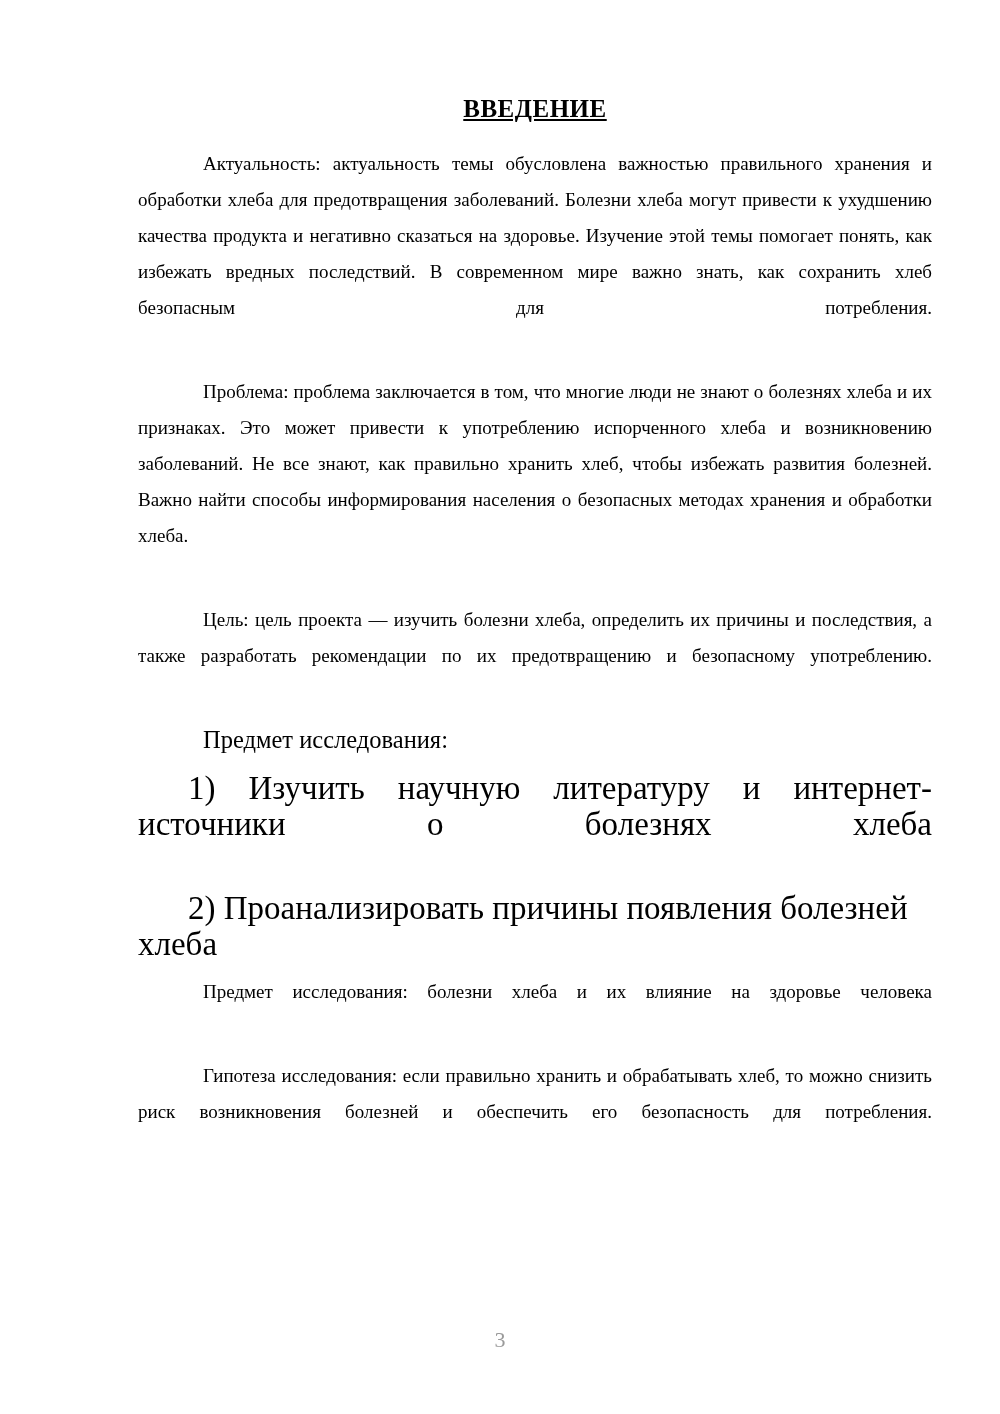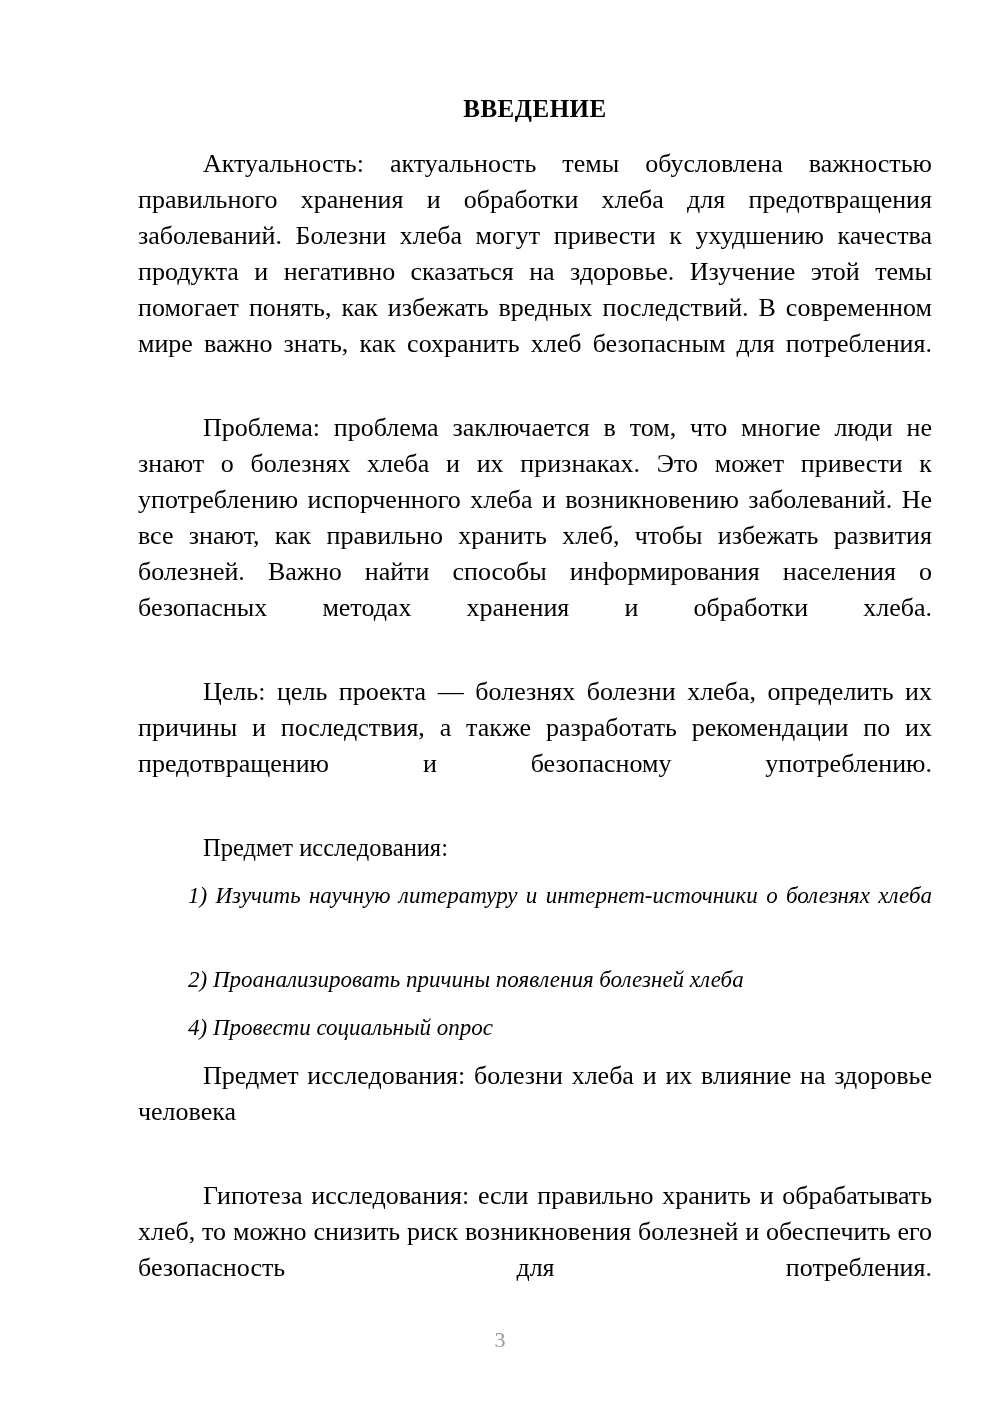--- a/index.html
+++ b/index.html
@@ -33,28 +33,29 @@
   }
 
   .doc-heading {
     font-size: 25px;
     font-weight: bold;
     text-align: center;
     letter-spacing: 0.5px;
     margin: 0;
     padding-top: 92px;
     line-height: 34px;
+    text-decoration: underline;
   }
 
   .body-block {
     margin-top: 20px;
   }
 
   p.para {
-    font-size: 26px;
+    font-size: 19px;
     line-height: 36px;
     text-align: justify;
     text-justify: inter-word;
     text-indent: 65px;
     margin: 0 0 12px 0;
     hyphens: none;
     word-spacing: 0px;
   }
 
   
@@ -68,27 +69,26 @@
   p.line {
     font-size: 24.5px;
     line-height: 36px;
     text-align: left;
     text-indent: 65px;
     margin: 0 0 12px 0;
   }
 
   
   p.task {
-    font-size: 23px;
+    font-size: 33px;
     line-height: 36px;
     text-align: justify;
     text-justify: inter-word;
     text-indent: 50px;
     margin: 0 0 12px 0;
-    font-style: italic;
   }
   p.task::after {
     content: "";
     display: inline-block;
     width: 100%;
   }
   p.task.short {
     text-align: left;
   }
   p.task.short::after { content: none; }
@@ -111,30 +111,29 @@
   <div class="content">
 
     <h1 class="doc-heading">ВВЕДЕНИЕ</h1>
 
     <div class="body-block">
 
       <p class="para">Актуальность: актуальность темы обусловлена важностью правильного хранения и обработки хлеба для предотвращения заболеваний. Болезни хлеба могут привести к ухудшению качества продукта и негативно сказаться на здоровье. Изучение этой темы помогает понять, как избежать вредных последствий. В современном мире важно знать, как сохранить хлеб безопасным для потребления.</p>
 
       <p class="para">Проблема: проблема заключается в том, что многие люди не знают о болезнях хлеба и их признаках. Это может привести к употреблению испорченного хлеба и возникновению заболеваний. Не все знают, как правильно хранить хлеб, чтобы избежать развития болезней. Важно найти способы информирования населения о безопасных методах хранения и обработки хлеба.</p>
 
-      <p class="para">Цель: цель проекта — болезнях болезни хлеба, определить их причины и последствия, а также разработать рекомендации по их предотвращению и безопасному употреблению.</p>
+      <p class="para">Цель: цель проекта — изучить болезни хлеба, определить их причины и последствия, а также разработать рекомендации по их предотвращению и безопасному употреблению.</p>
 
       <p class="line">Предмет исследования:</p>
 
       <p class="task">1)  Изучить научную литературу и интернет-источники о болезнях хлеба</p>
 
       <p class="task short">2) Проанализировать причины появления болезней хлеба</p>
 
 
-      <p class="task short">4) Провести социальный опрос</p>
 
 
 
       <p class="para">Предмет исследования: болезни хлеба и их влияние на здоровье человека</p>
 
       <p class="para">Гипотеза исследования: если правильно хранить и обрабатывать хлеб, то можно снизить риск возникновения болезней и обеспечить его безопасность для потребления.</p>
 
     </div>
   </div>
 

